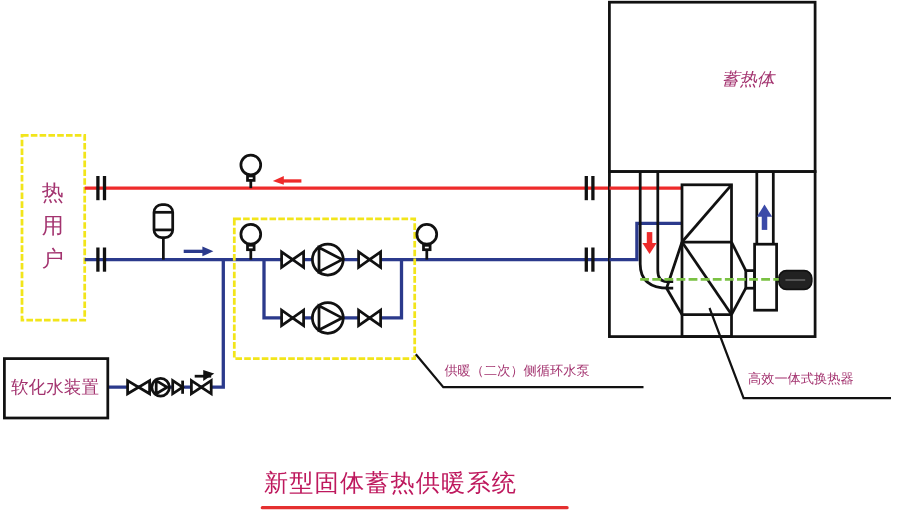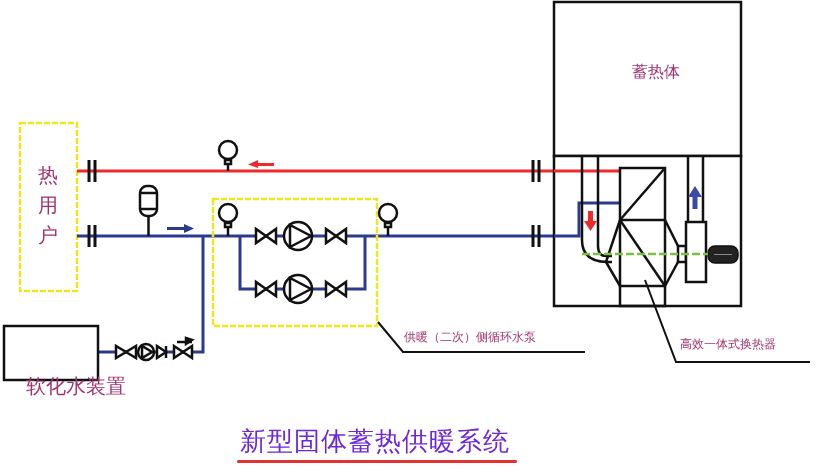--- a/index.html
+++ b/index.html
@@ -1,21 +1,21 @@
 <!DOCTYPE html>
 <html><head>
 <meta charset="utf-8">
 <style>
   html, body { margin: 0; padding: 0; background: #ffffff; }
   body { width: 816px; height: 470px; position: relative; overflow: hidden;
          font-family: "DejaVu Sans", "Liberation Sans", sans-serif; }
   #diagram { position: absolute; left: 0; top: 0; width: 816px; height: 470px; }
   .lbl { position: absolute; color: #a3336f; font-size: 12px; white-space: nowrap; line-height: 1; }
   .vlbl { position: absolute; color: #a3336f; font-size: 20px; line-height: 30px; width: 24px; text-align: center; }
-  .title { position: absolute; left: 240px; top: 424px; font-size: 26px; color: #6d28d9; letter-spacing: 1px; white-space: nowrap; }
+  .title { position: absolute; left: 240px; top: 424px; font-size: 22px; color: #be185d; letter-spacing: 1px; white-space: nowrap; }
   .title-underline { position: absolute; left: 237px; top: 460px; width: 280px; height: 3px; background: #e53030; border-radius: 2px; }
 </style>
 </head>
 <body>
 
 <svg id="diagram" viewBox="0 0 816 470" xmlns="http://www.w3.org/2000/svg">
 
   <rect x="20" y="123" width="57" height="168" fill="none" stroke="#f2e51a" stroke-width="2.5" stroke-dasharray="6,2"></rect>
 
   <line x1="77" y1="171" x2="620" y2="171" stroke="#ee2a2a" stroke-width="3"></line>
@@ -167,19 +167,19 @@
   <line x1="582" y1="254" x2="708" y2="254" stroke="#7ac143" stroke-width="2.5" stroke-dasharray="8,3"></line>
 
   <polyline points="645,280 676,362 810,362" fill="none" stroke="#111" stroke-width="2"></polyline>
 </svg>
 
 <div class="vlbl" style="left:36px; top:160px;">
     <div>热</div>
     <div>用</div>
     <div>户</div>
   </div>
-<div class="lbl" style="left:632px; top:64px; font-size:16px;">蓄热体</div>
-<div class="lbl" style="left:26px; top:344px; font-size:20px;margin-top:32px;">软化水装置</div>
+<div class="lbl" style="left:656px; top:64px; font-size:16px;font-style:italic;">蓄热体</div>
+<div class="lbl" style="left:10px; top:344px; font-size:16px;">软化水装置</div>
 <div class="lbl" style="left:404px; top:331px;">供暖（二次）侧循环水泵</div>
 <div class="lbl" style="left:680px; top:338px;font-family:Liberation Serif, serif;">高效一体式换热器</div>
 
 <div class="title">新型固体蓄热供暖系统</div>
 <div class="title-underline"></div>
 
 </body></html>

